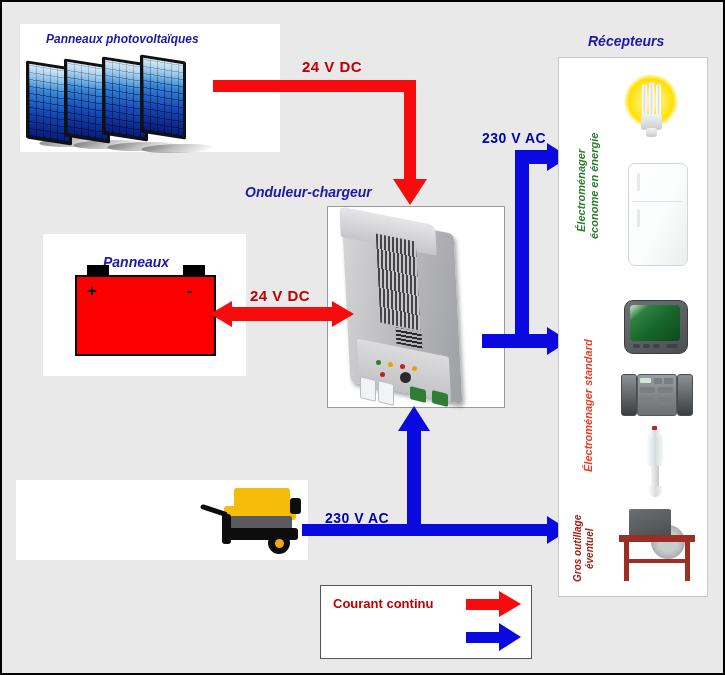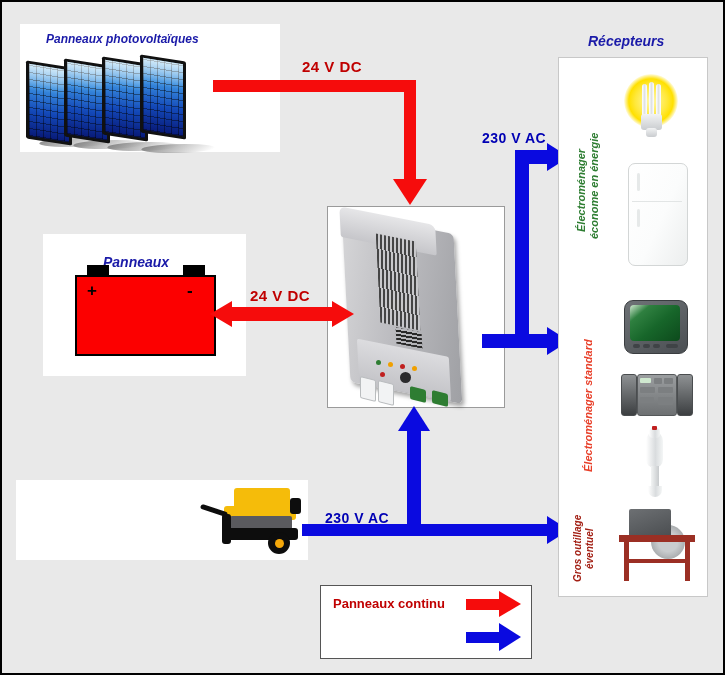--- a/index.html
+++ b/index.html
@@ -130,20 +130,21 @@
     <div class="spanel" style="left:116px;top:-4px;">
         <div class="cells"></div>
       </div>
   </div>
 
   <div class="volt volt-red" style="left:300px;top:56px;font-size:15px;">24 V DC</div>
   <div class="seg red" style="left:211px;top:78px;width:203px;height:12px;"></div>
   <div class="seg red" style="left:402px;top:78px;width:12px;height:100px;"></div>
   <div class="tri tri-down-red" style="left:391px;top:177px;"></div>
 
+  <div class="lbl lbl-blue" style="left:243px;top:182px;font-size:14px;">Onduleur-chargeur</div>
   <div class="white-box" style="left:325px;top:204px;width:178px;height:202px;border:1px solid #9a9a9a;"></div>
 
   <div class="inv">
     <div class="inv-body"></div>
     <div class="inv-top"></div>
     <div class="vent"></div>
     <div class="inv-logo"></div>
     <div class="inv-face"></div>
     <div class="led" style="left:44px;top:140px;background:#2e7d32;"></div>
     <div class="led" style="left:56px;top:142px;background:#f0a000;"></div>
@@ -258,21 +259,21 @@
   <div style="position:absolute;left:617px;top:505px;width:78px;height:74px;">
     <div class="saw-blade" style="left:32px;top:18px;width:34px;height:34px;"></div>
     <div class="saw-motor" style="left:10px;top:2px;width:42px;height:28px;"></div>
     <div class="saw-table" style="left:0;top:28px;width:76px;height:7px;"></div>
     <div class="saw-leg" style="left:5px;top:34px;width:5px;height:40px;"></div>
     <div class="saw-leg" style="left:66px;top:34px;width:5px;height:40px;"></div>
     <div class="saw-table" style="left:5px;top:52px;width:66px;height:4px;"></div>
   </div>
 
   <div class="legend">
-    <div class="legend-text" style="left:12px;top:10px;font-size:13px;">Panneaux continu</div>
+    <div class="legend-text" style="left:12px;top:10px;font-size:13px;">Courant continu</div>
     <div class="seg red" style="left:145px;top:13px;width:34px;height:11px;"></div>
     <div class="tri tri-right-red" style="left:178px;top:5px;"></div>
     <div class="legend-text" style="left:12px;top:44px;font-size:13px;color:#0000b4;"></div>
     <div class="seg blue" style="left:145px;top:46px;width:34px;height:11px;"></div>
     <div class="tri tri-right-blue" style="left:178px;top:37px;"></div>
   </div>
 
 </div>
 
 </body></html>

